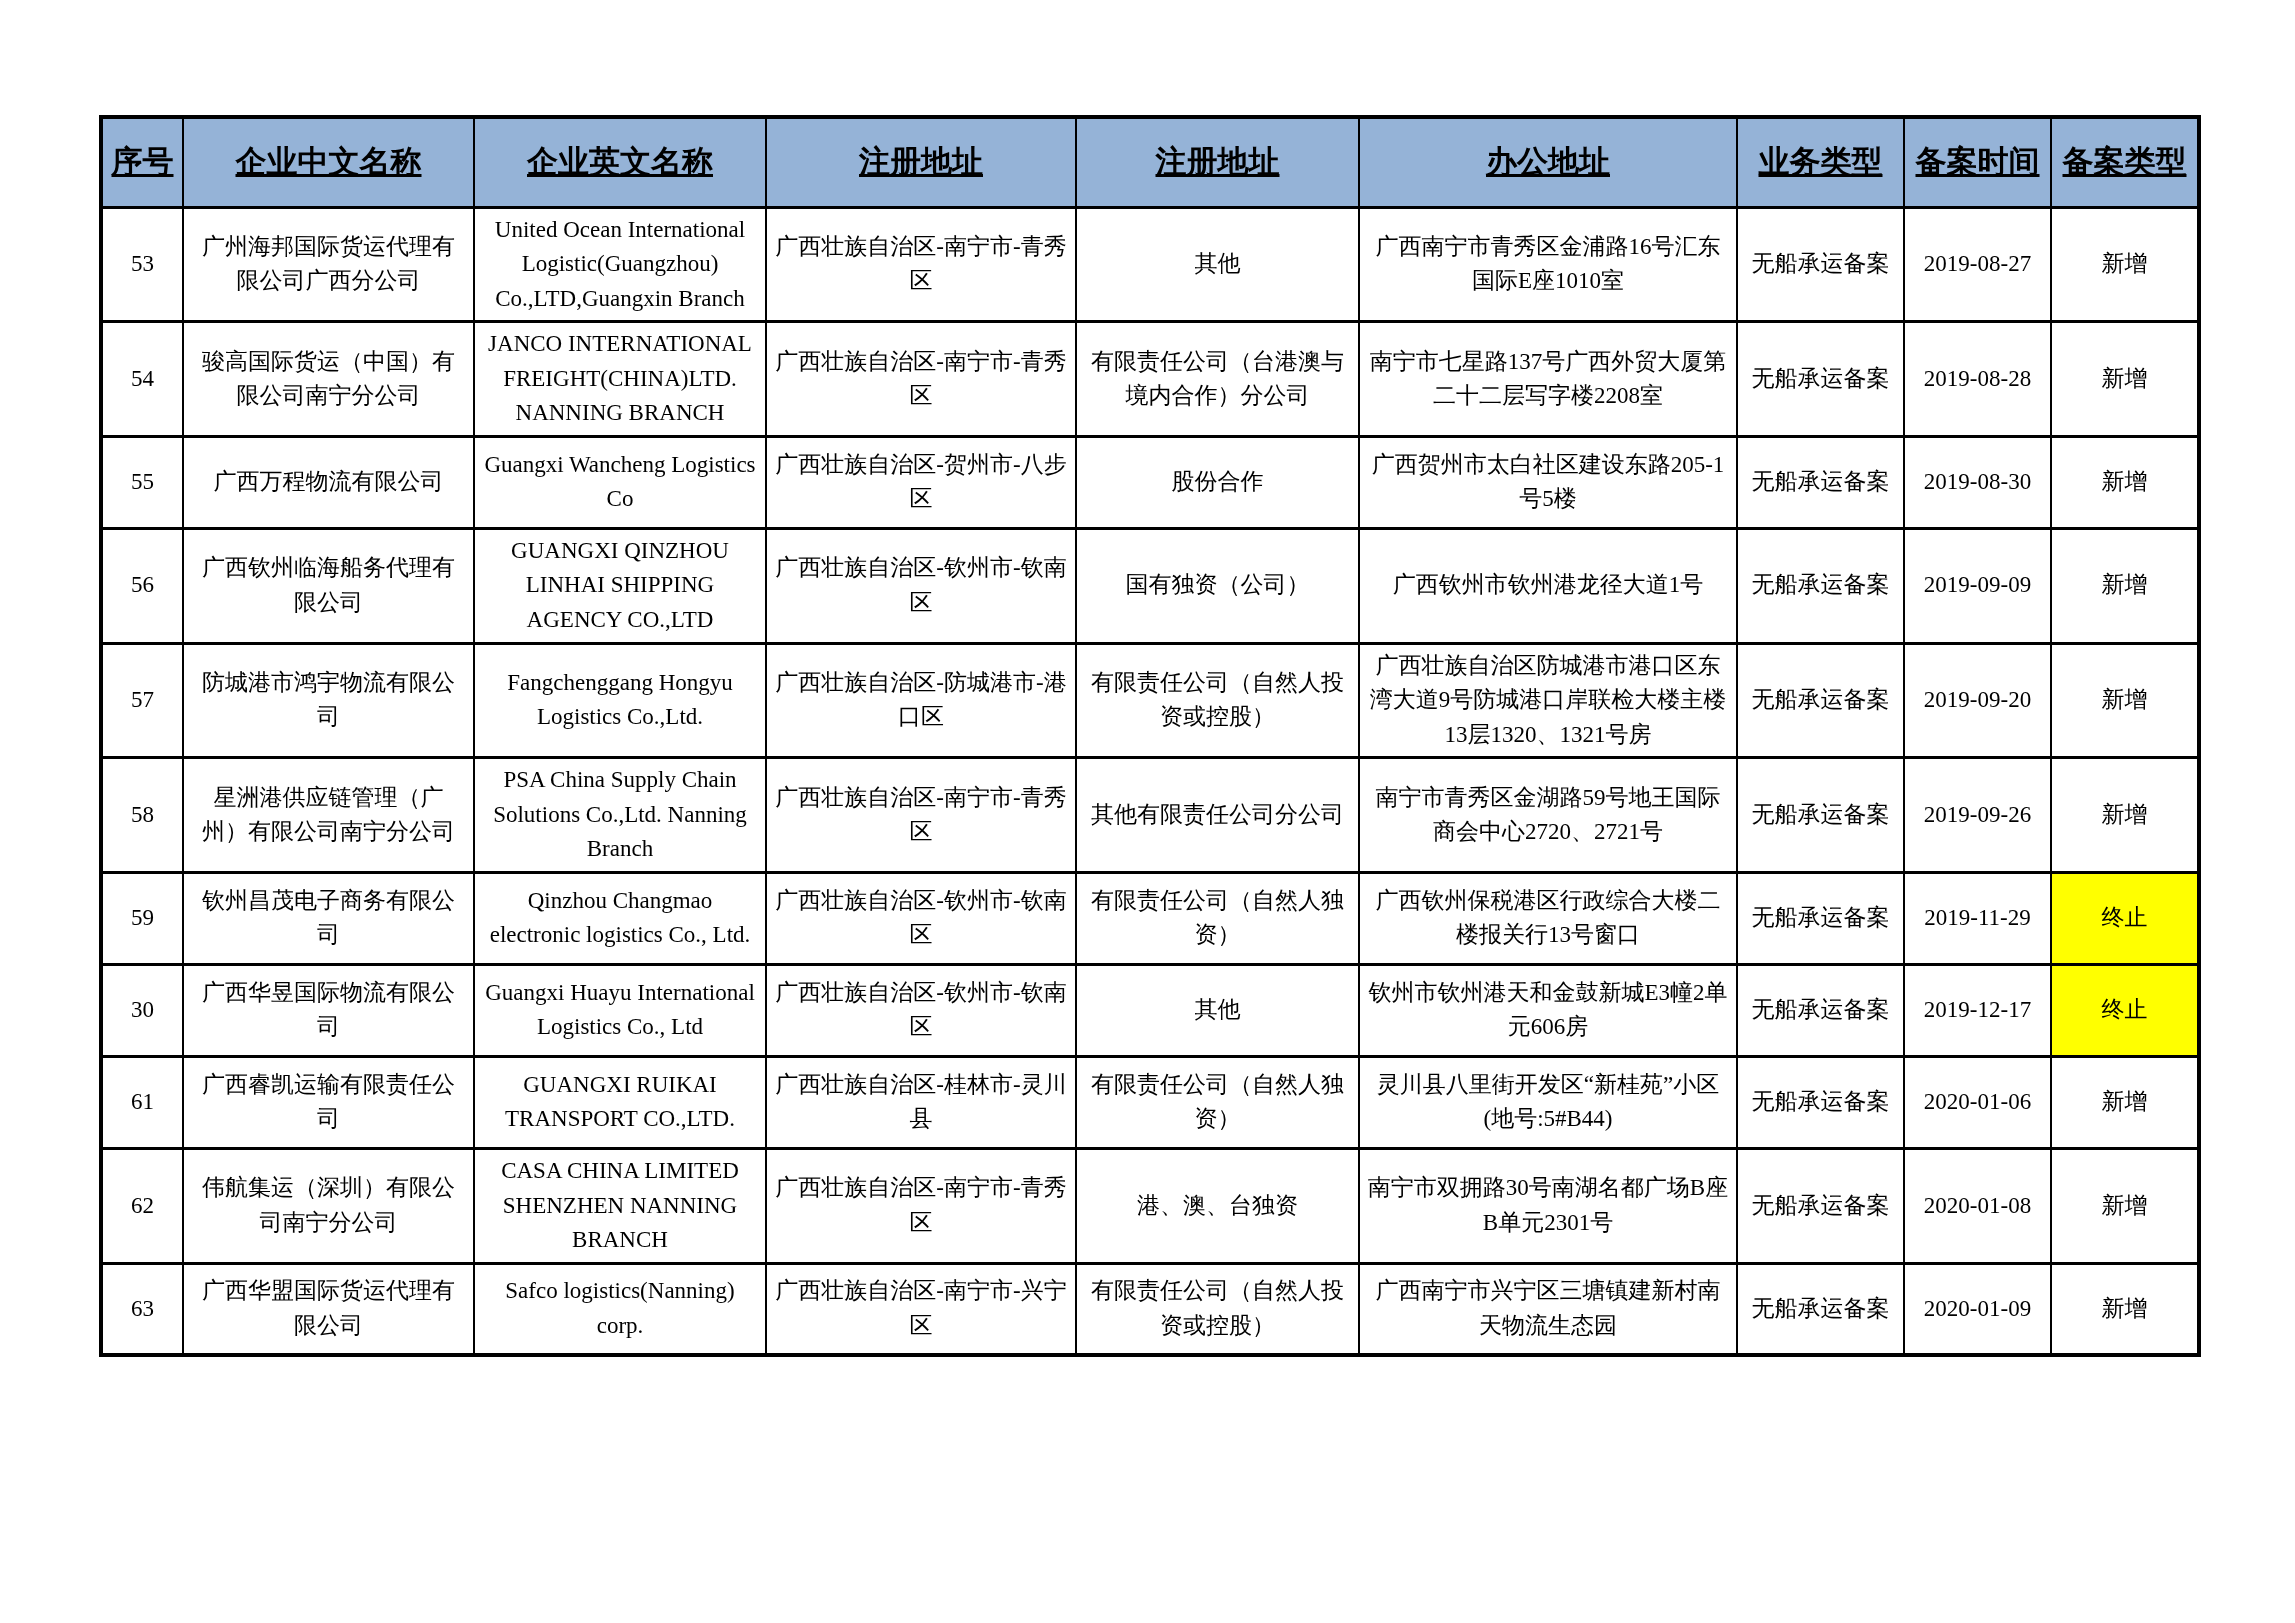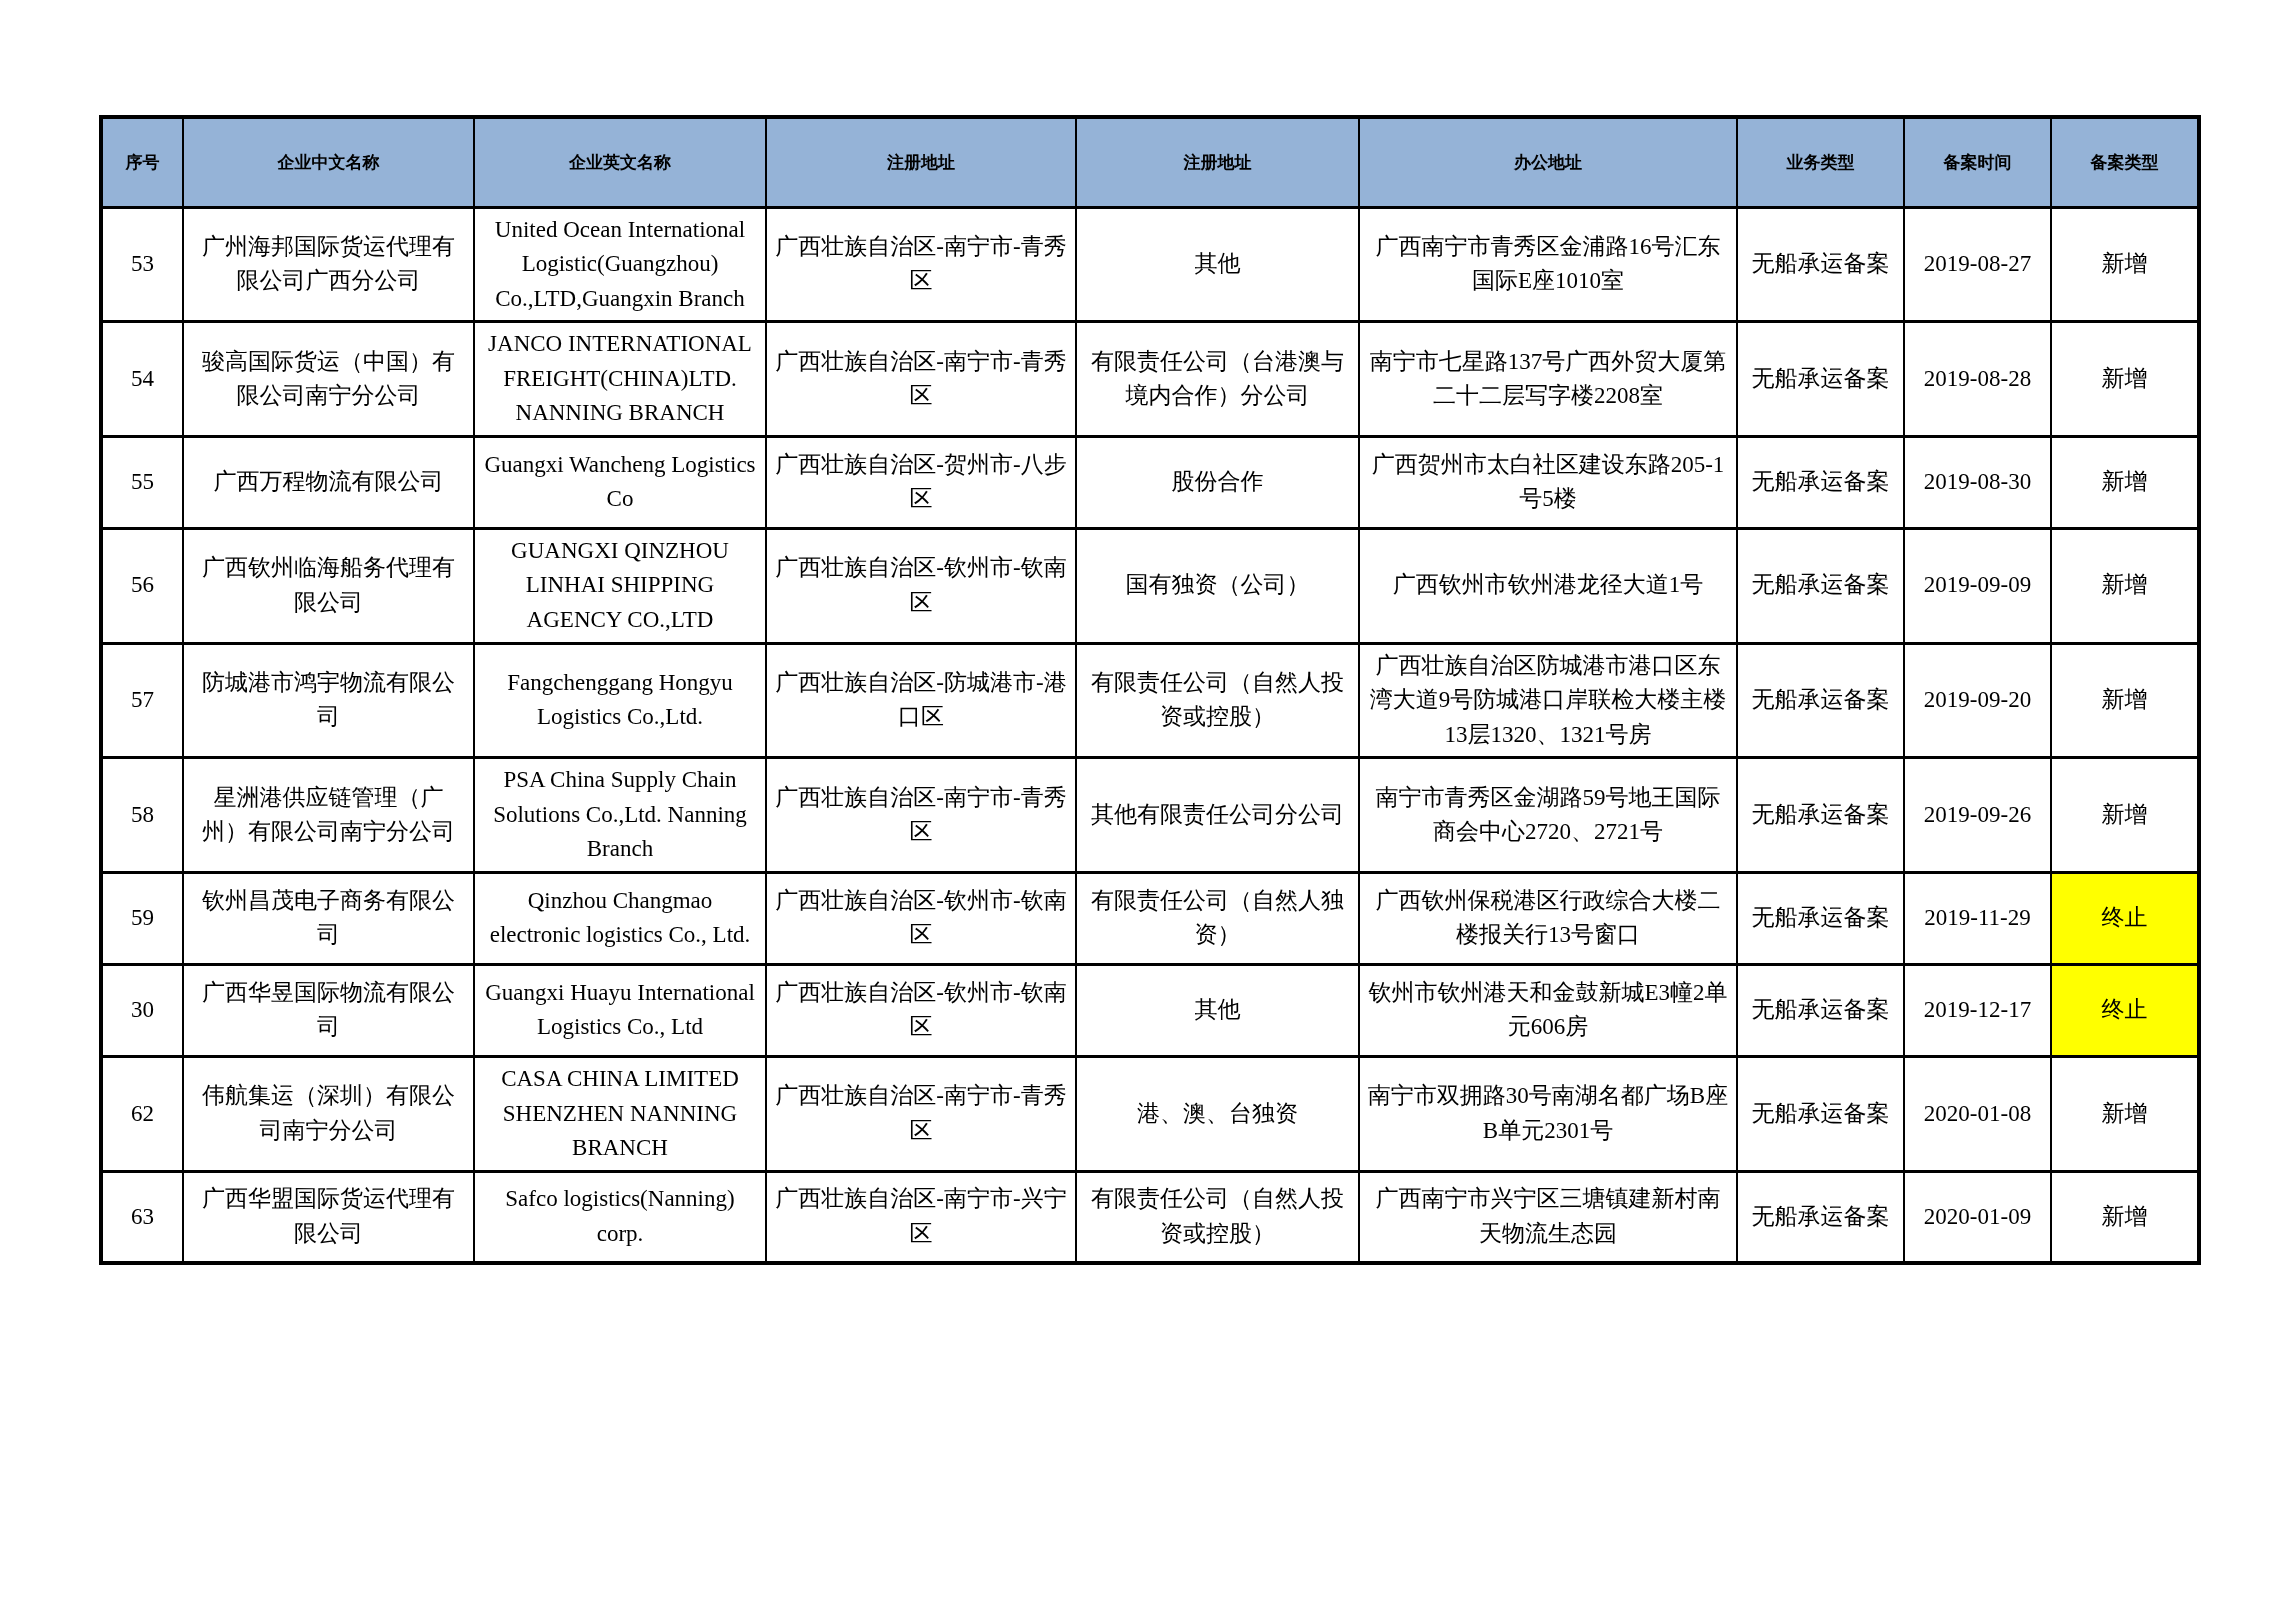--- a/index.html
+++ b/index.html
@@ -44,23 +44,24 @@
     vertical-align: middle;
     padding: 4.1px 6.8px;
     font-size: 23px;
     line-height: 1.5;
     overflow: hidden;
     word-wrap: break-word;
   }
   table.records th {
     background: var(--header-bg);
     font-weight: bold;
-    font-size: 17px;
+    font-size: 31px;
     height: 90px;
     font-family: "Liberation Sans", "DejaVu Sans", sans-serif;
+    text-decoration: underline;
   }
   table.records td {
     height: 92px;
   }
   td.hl {
     background: var(--hl);
   }
 </style>
 </head>
 <body>
@@ -174,20 +175,31 @@
           <td>广西华昱国际物流有限公司</td>
           <td>Guangxi Huayu International Logistics Co., Ltd</td>
           <td>广西壮族自治区-钦州市-钦南区</td>
           <td>其他</td>
           <td>钦州市钦州港天和金鼓新城E3幢2单元606房</td>
           <td>无船承运备案</td>
           <td>2019-12-17</td>
           <td class="hl">终止</td>
         </tr>
         <tr>
+          <td>61</td>
+          <td>广西睿凯运输有限责任公司</td>
+          <td>GUANGXI RUIKAI TRANSPORT CO.,LTD.</td>
+          <td>广西壮族自治区-桂林市-灵川县</td>
+          <td>有限责任公司（自然人独资）</td>
+          <td>灵川县八里街开发区“新桂苑”小区(地号:5#B44)</td>
+          <td>无船承运备案</td>
+          <td>2020-01-06</td>
+          <td>新增</td>
+        </tr>
+        <tr>
           <td>62</td>
           <td>伟航集运（深圳）有限公司南宁分公司</td>
           <td>CASA CHINA LIMITED SHENZHEN NANNING BRANCH</td>
           <td>广西壮族自治区-南宁市-青秀区</td>
           <td>港、澳、台独资</td>
           <td>南宁市双拥路30号南湖名都广场B座B单元2301号</td>
           <td>无船承运备案</td>
           <td>2020-01-08</td>
           <td>新增</td>
         </tr>

